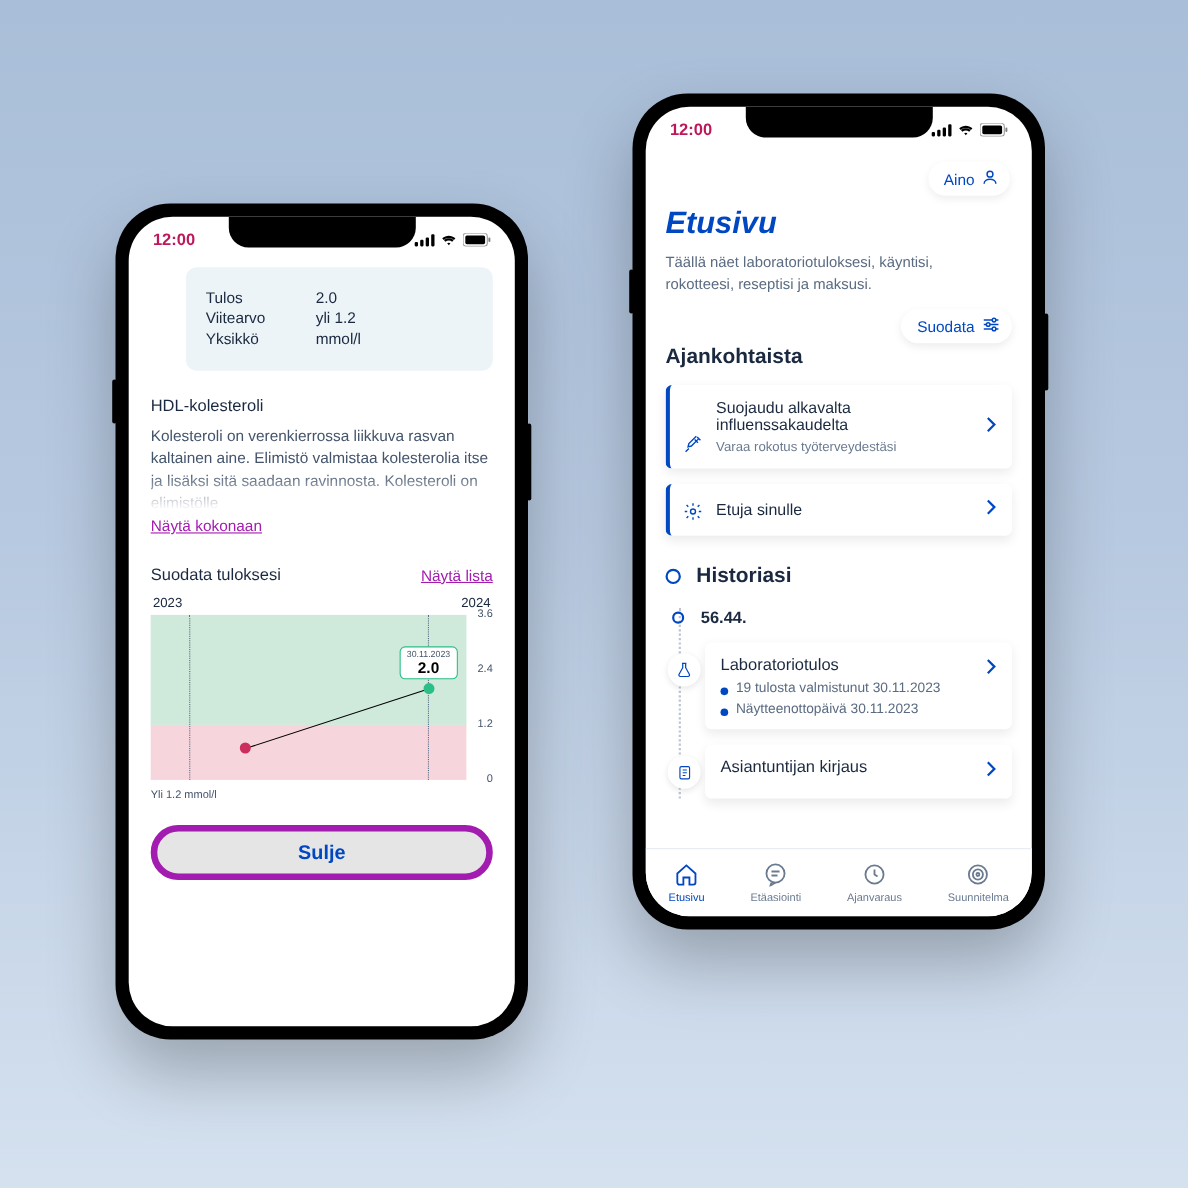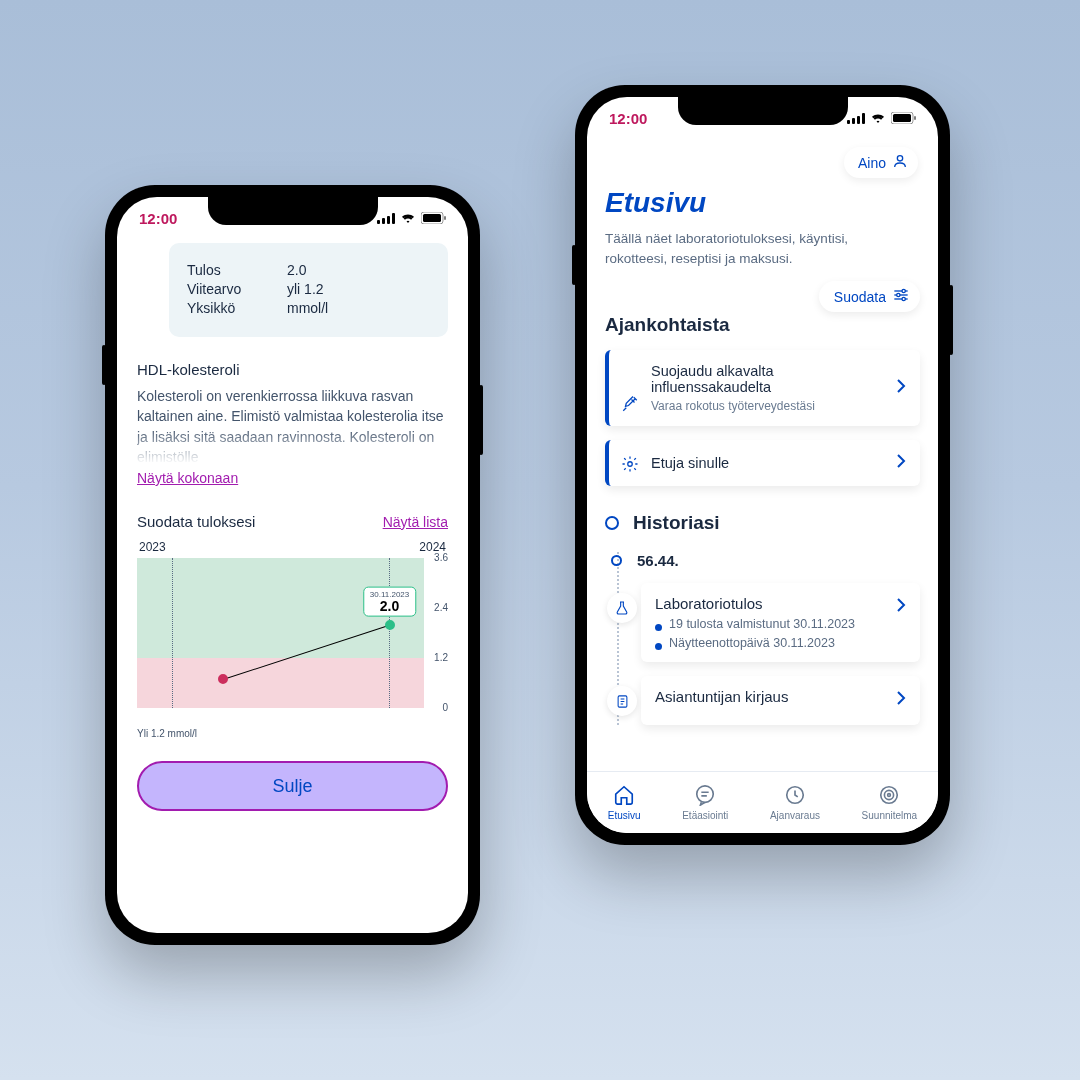--- a/index.html
+++ b/index.html
@@ -62,24 +62,24 @@
   .zone-pink {position:absolute;left:0;right:24px;top:100px;height:50px;background:#f6d6dc;}
   .v1,.v2{position:absolute;top:0;bottom:0;border-left:1px dotted #586b82;}
   .v1{left:35px;} .v2{left:calc(100% - 24px - 35px);}
   .yt{ position:absolute; right:0; width:22px; text-align:right; font-size:10px; color:#43546b;}
   .pt{ position:absolute; width:10px;height:10px;border-radius:50%; transform:translate(-50%,-50%);}
   .line{ position:absolute; height:1px; background:#000; transform-origin:left center;}
   .callout{ position:absolute; background:#fff; border:1.5px solid #2bbf88; border-radius:5px;
             padding:3px 6px 2px; text-align:center; transform:translate(-50%,-100%);}
   .callout .d{ font-size:8px; color:#43546b; line-height:1;}
   .callout .v{ font-size:14px; font-weight:700; color:#000; line-height:1.1;}
-  .axis-note{ font-size:10px; color:#43546b; margin-top:20px;}
+  .axis-note{ font-size:10px; color:#43546b; margin-top:8px;}
   .close-btn{
-    margin:22px 0 0; width:100%; height:50px; border:2px solid #a21caf; border-radius:30px;
-    background:#c4b5fd; color:#0047c2; font-size:18px; font-weight:400;
+    margin:22px 0 0; width:100%; height:50px; border:6px solid #a21caf; border-radius:30px;
+    background:#e5e5e5; color:#0047c2; font-size:18px; font-weight:700;
   }
   
   .b-content{ padding:0 18px;}
   .user-chip{
     position:absolute; right:20px; top:50px; background:#fff; border-radius:20px;
     box-shadow:0 3px 8px rgba(0,0,0,.07); padding:6px 10px 6px 14px;
     display:flex; align-items:center; gap:6px; color:#0047c2; font-size:14px;
   }
   .h1{ font-size:28px; font-weight:800; color:#0047c2; font-style:italic; margin-top:48px;}
   .sub{ font-size:13.5px; color:#5a6b82; line-height:1.45; margin-top:10px; padding-right:40px;}

